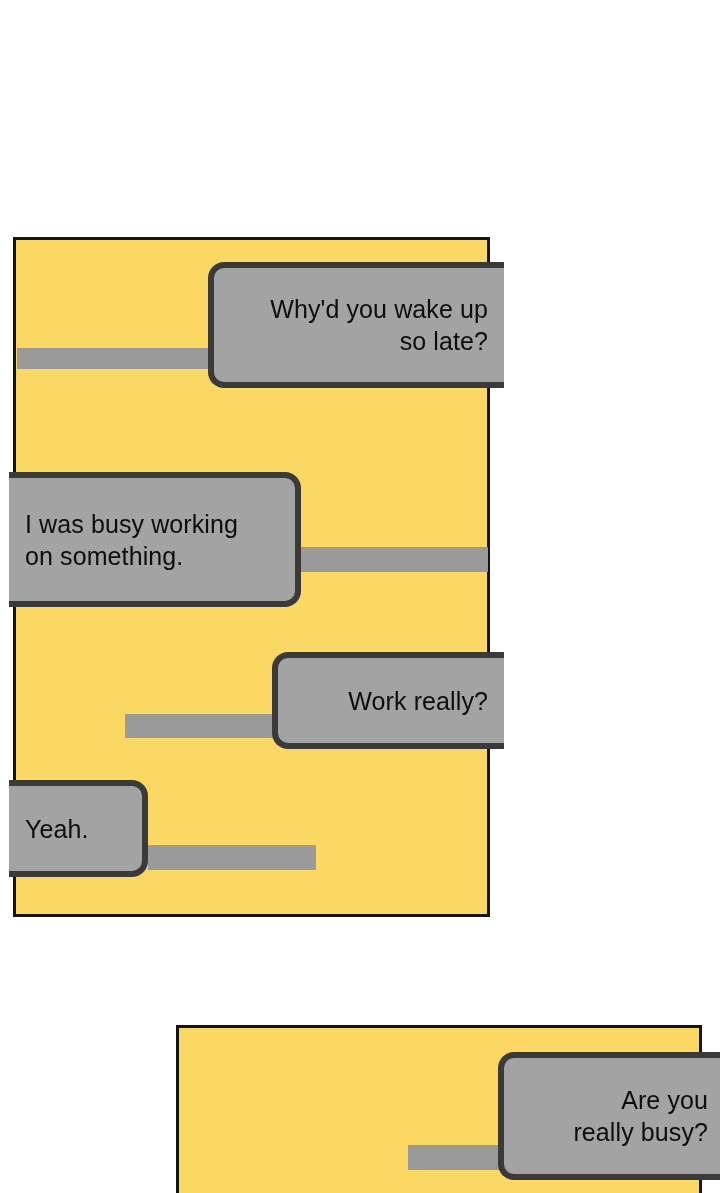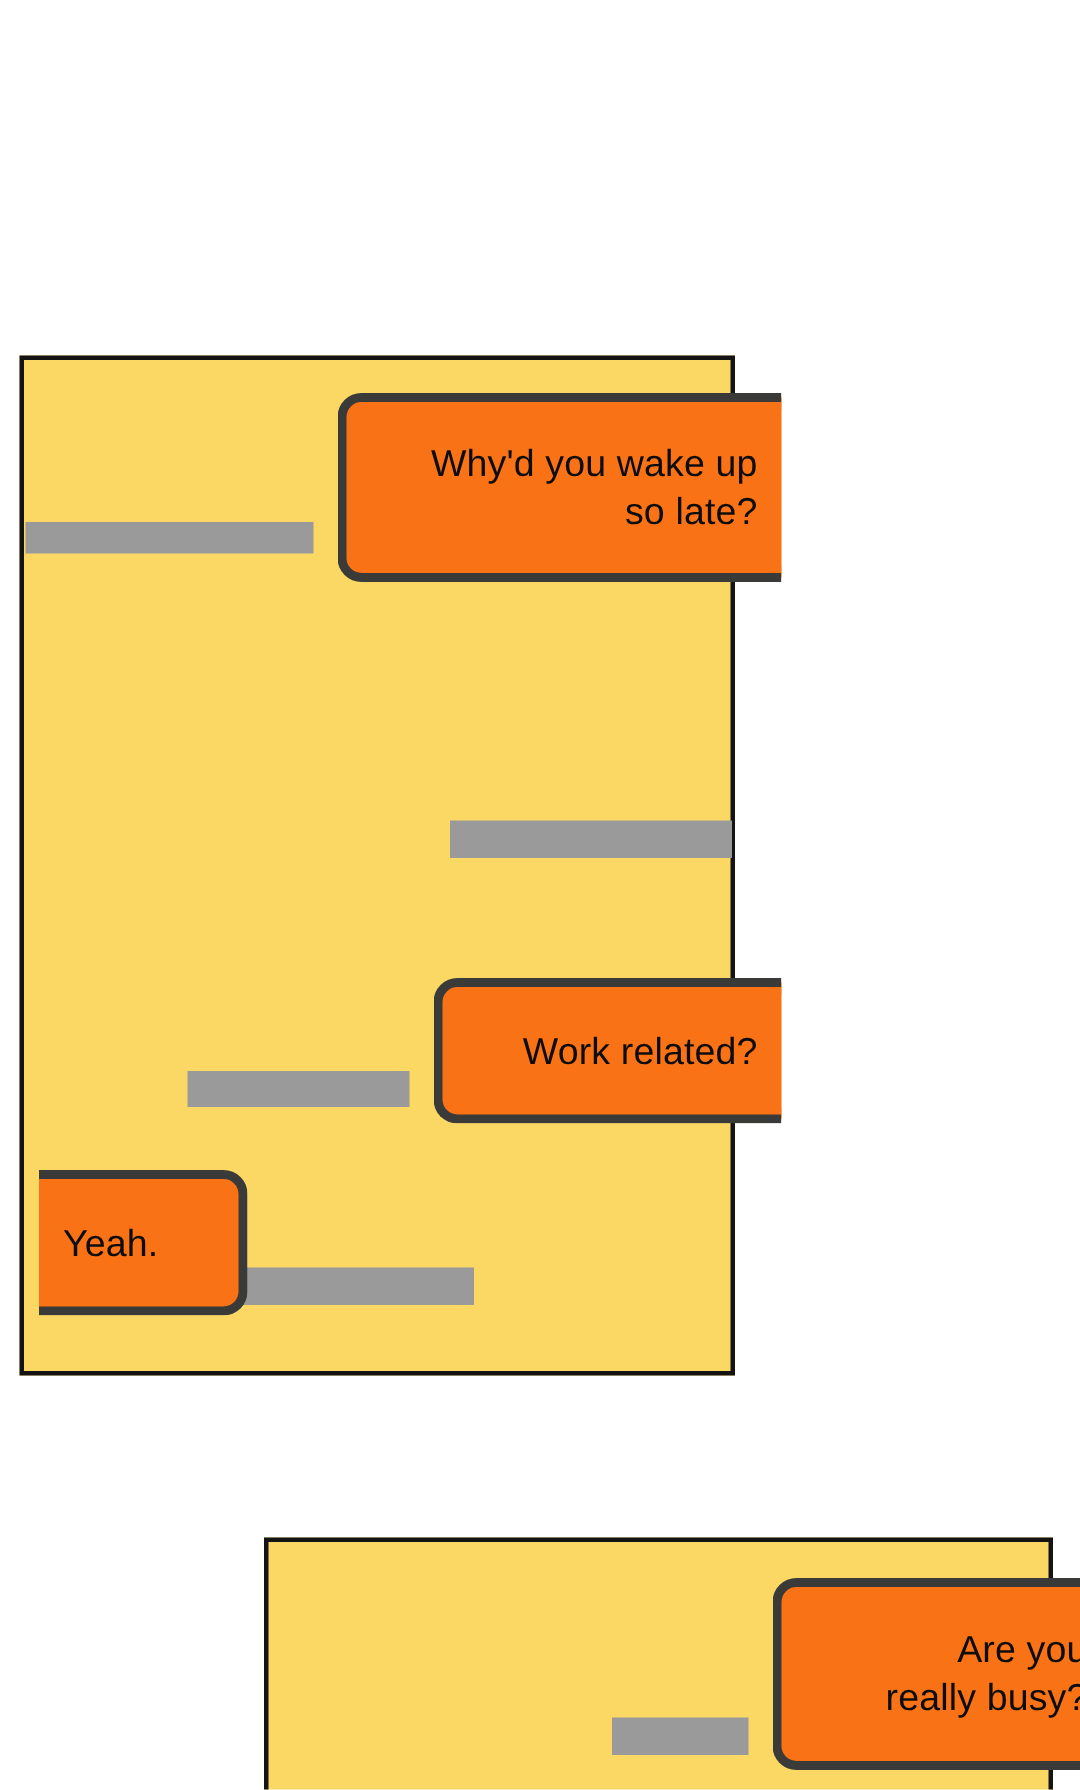--- a/index.html
+++ b/index.html
@@ -49,32 +49,31 @@
 
   
   .motion-bar {
     position: absolute;
     background: #9a9a9a;
   }
 
   
   .bubble {
     position: absolute;
-    background: #f97316;
+    background: #a3a3a3;
     border: 6px solid #3a3a38;
     border-radius: 16px;
     box-sizing: border-box;
     display: flex;
     align-items: center;
     color: #0d0d0d;
     font-size: 25px;
     line-height: 1.28;
     letter-spacing: 0.1px;
     white-space: pre-line;
-    margin-left: 17px;
   }
   .bubble.align-right {
     justify-content: flex-end;
     text-align: right;
   }
   .bubble.align-left {
     justify-content: flex-start;
     text-align: left;
   }
   .bubble-text {
@@ -121,23 +120,27 @@
   <div class="motion-bar" id="motion-bar-3"></div>
   <div class="motion-bar" id="motion-bar-4"></div>
 
   <div class="motion-bar" id="motion-bar-5"></div>
 
   <div class="bubble align-right clip-right" id="bubble-1">
     <span class="bubble-text">Why'd you wake up
 so late?</span>
   </div>
 
+  <div class="bubble align-left clip-left" id="bubble-2">
+    <span class="bubble-text">I was busy working
+on something.</span>
+  </div>
 
   <div class="bubble align-right clip-right" id="bubble-3">
-    <span class="bubble-text">Work related?</span>
+    <span class="bubble-text">Work really?</span>
   </div>
 
   <div class="bubble align-left clip-left" id="bubble-4">
     <span class="bubble-text">Yeah.</span>
   </div>
 
   <div class="bubble align-right clip-right" id="bubble-5">
     <span class="bubble-text">Are you
 really busy?</span>
   </div>

